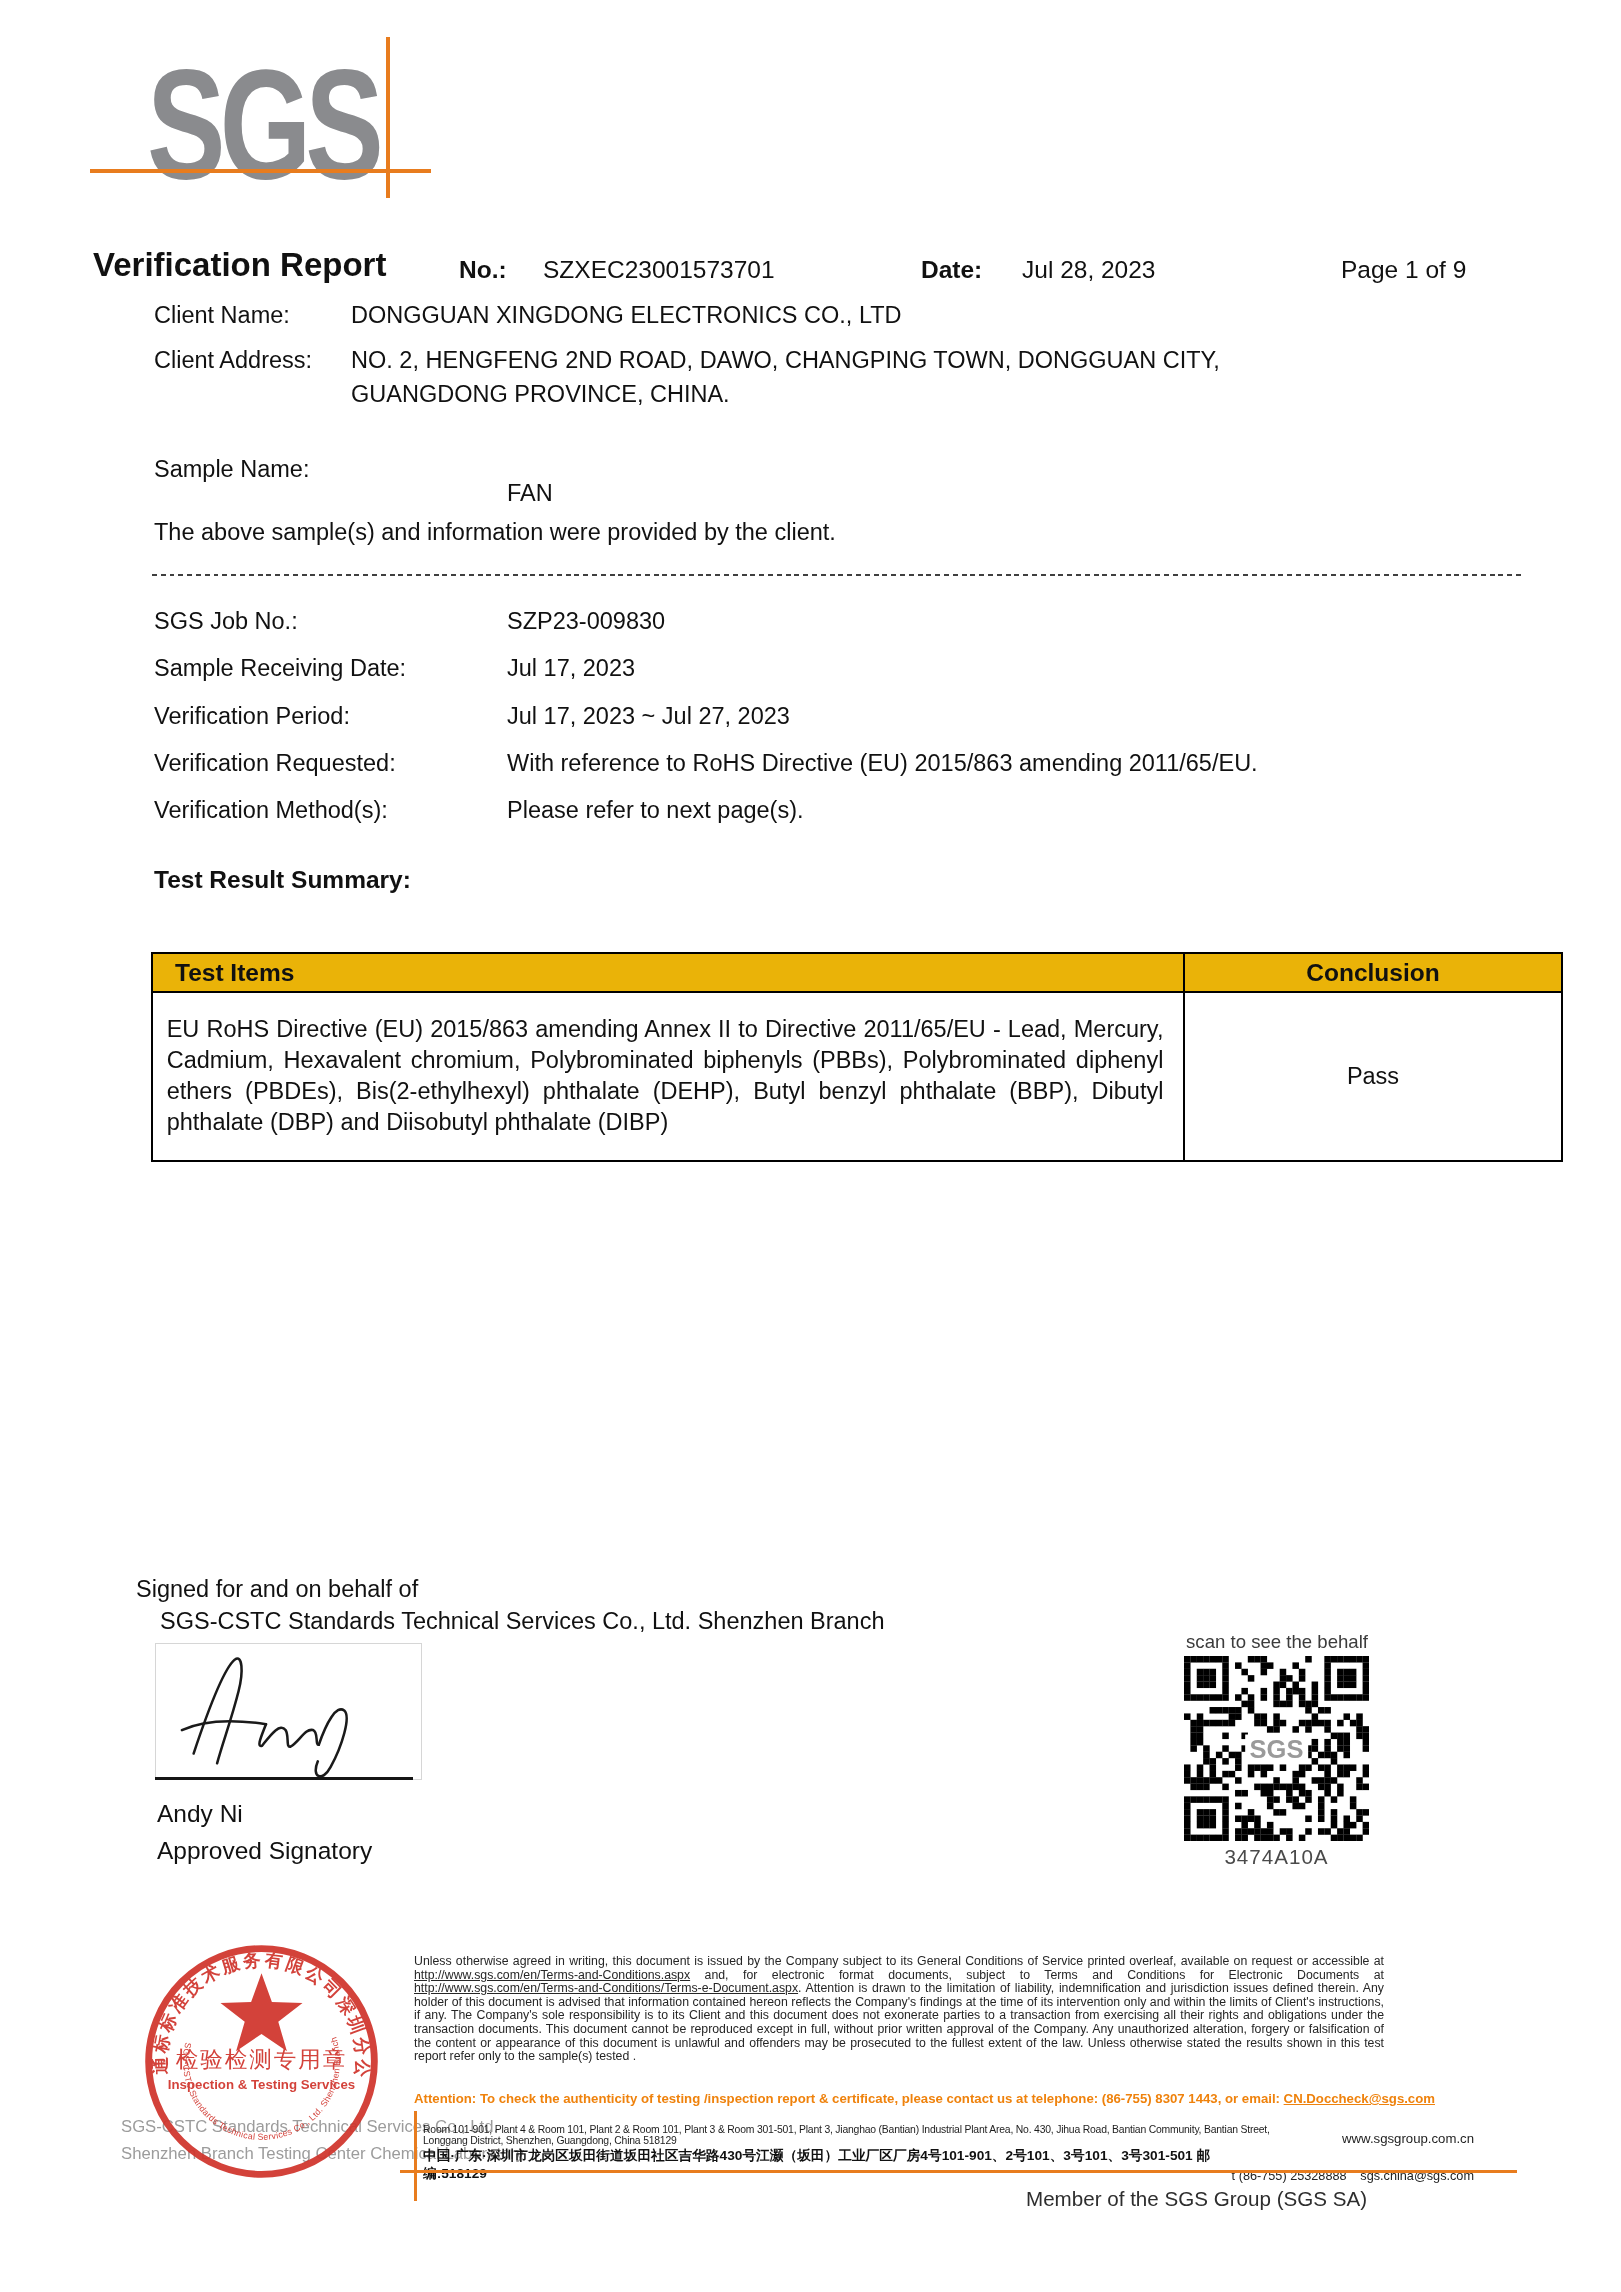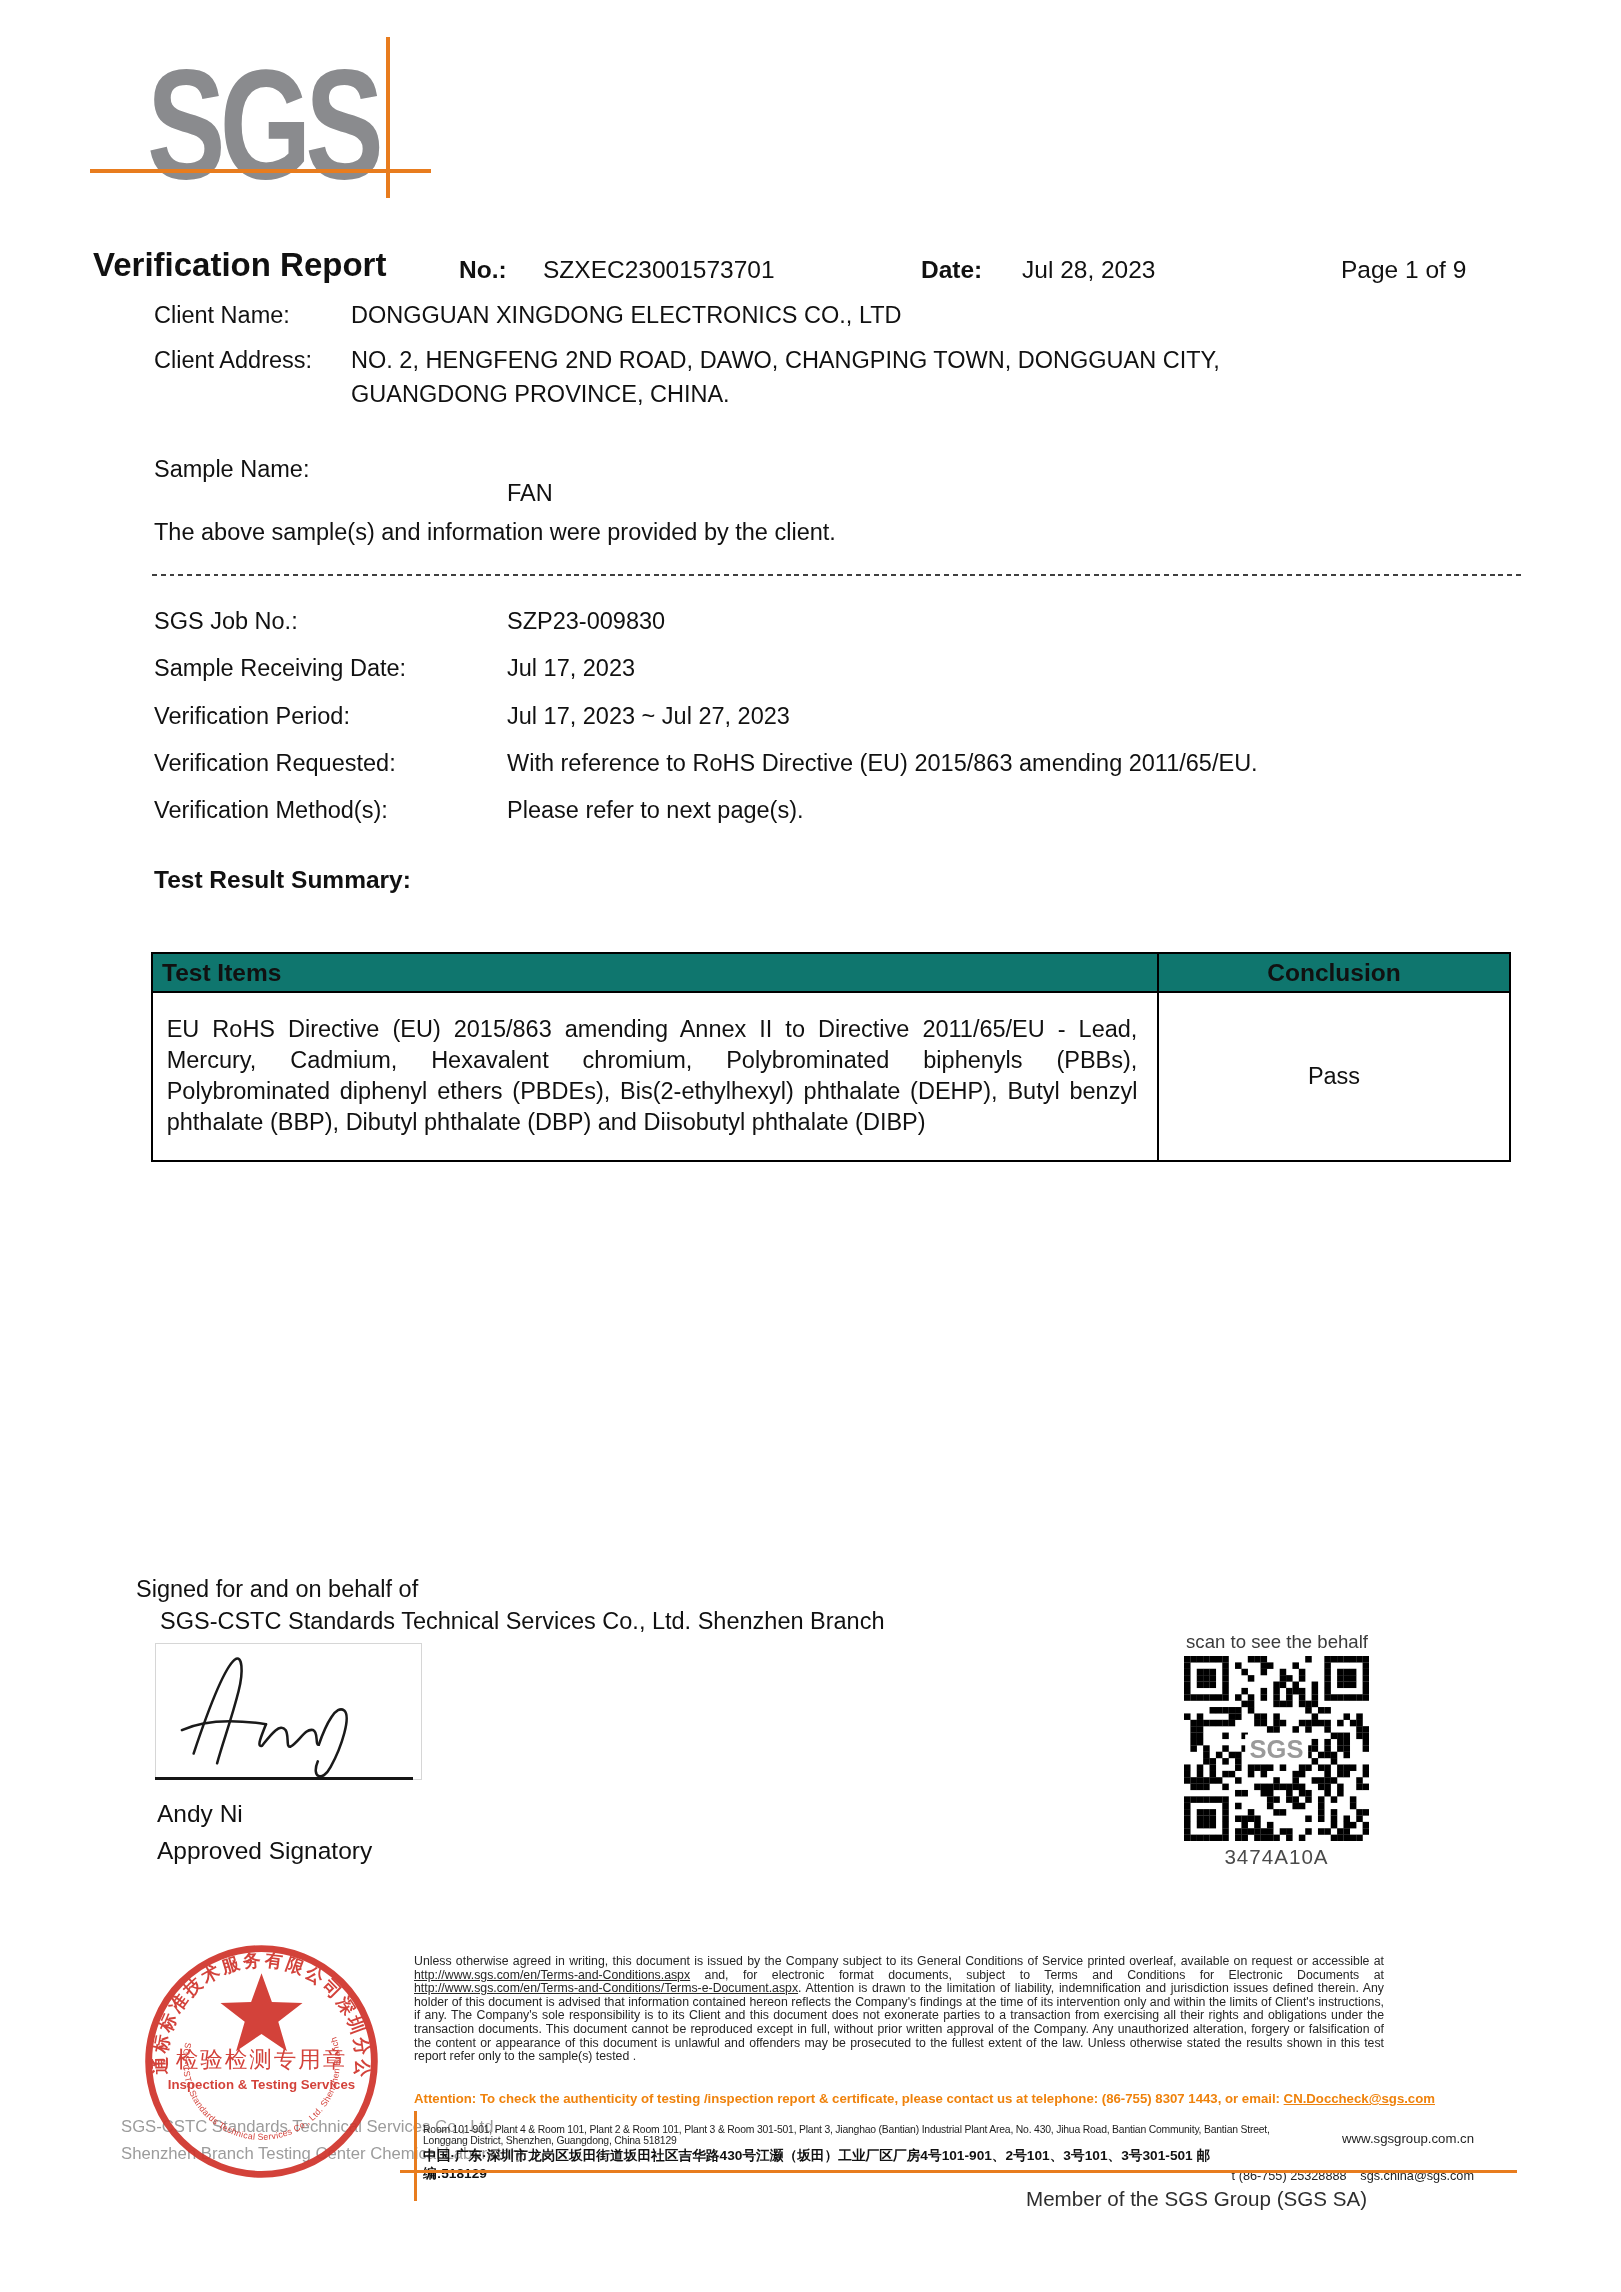--- a/index.html
+++ b/index.html
@@ -16,21 +16,21 @@
   .h25{font-size:24.5px;}
   .body24{font-size:23.5px;}
   .lbl{display:inline-block;}
   
   .dashes{height:2px;background:repeating-linear-gradient(90deg,#3f3f3f 0 4.9px,transparent 4.9px 8.8px);}
   
   .drow .lbl{width:353px;}
   
   table.sum{border-collapse:collapse;table-layout:fixed;width:1318px;}
   table.sum td,table.sum th{border:2px solid #000;vertical-align:middle;}
-  table.sum th{background:#0f766e;font-size:24.5px;font-weight:bold;height:33px;padding:2px 9px;}
+  table.sum th{background:#eab308;font-size:24.5px;font-weight:bold;height:33px;padding:2px 22px;}
   th.items{text-align:left;width:986px;}
   th.concl{text-align:center;width:332px;}
   td.items-cell{font-size:23.5px;line-height:31px;text-align:justify;padding:5.9px 19.6px 5.9px 13.7px;height:155px;}
   td.concl-cell{text-align:center;font-size:23.5px;margin-top:40px;}
   
   .sigbox{border:1px solid #d6d6d6;}
   .sigline{background:#161616;}
   .qr-caption{font-size:18.6px;color:#3c3c3c;text-align:center;white-space:nowrap;}
   .qr-code-text{font-size:20.6px;color:#4a4a4a;text-align:center;letter-spacing:1px;}
   .qr-watermark{position:absolute;left:50%;top:50%;transform:translate(-50%,-50%);

